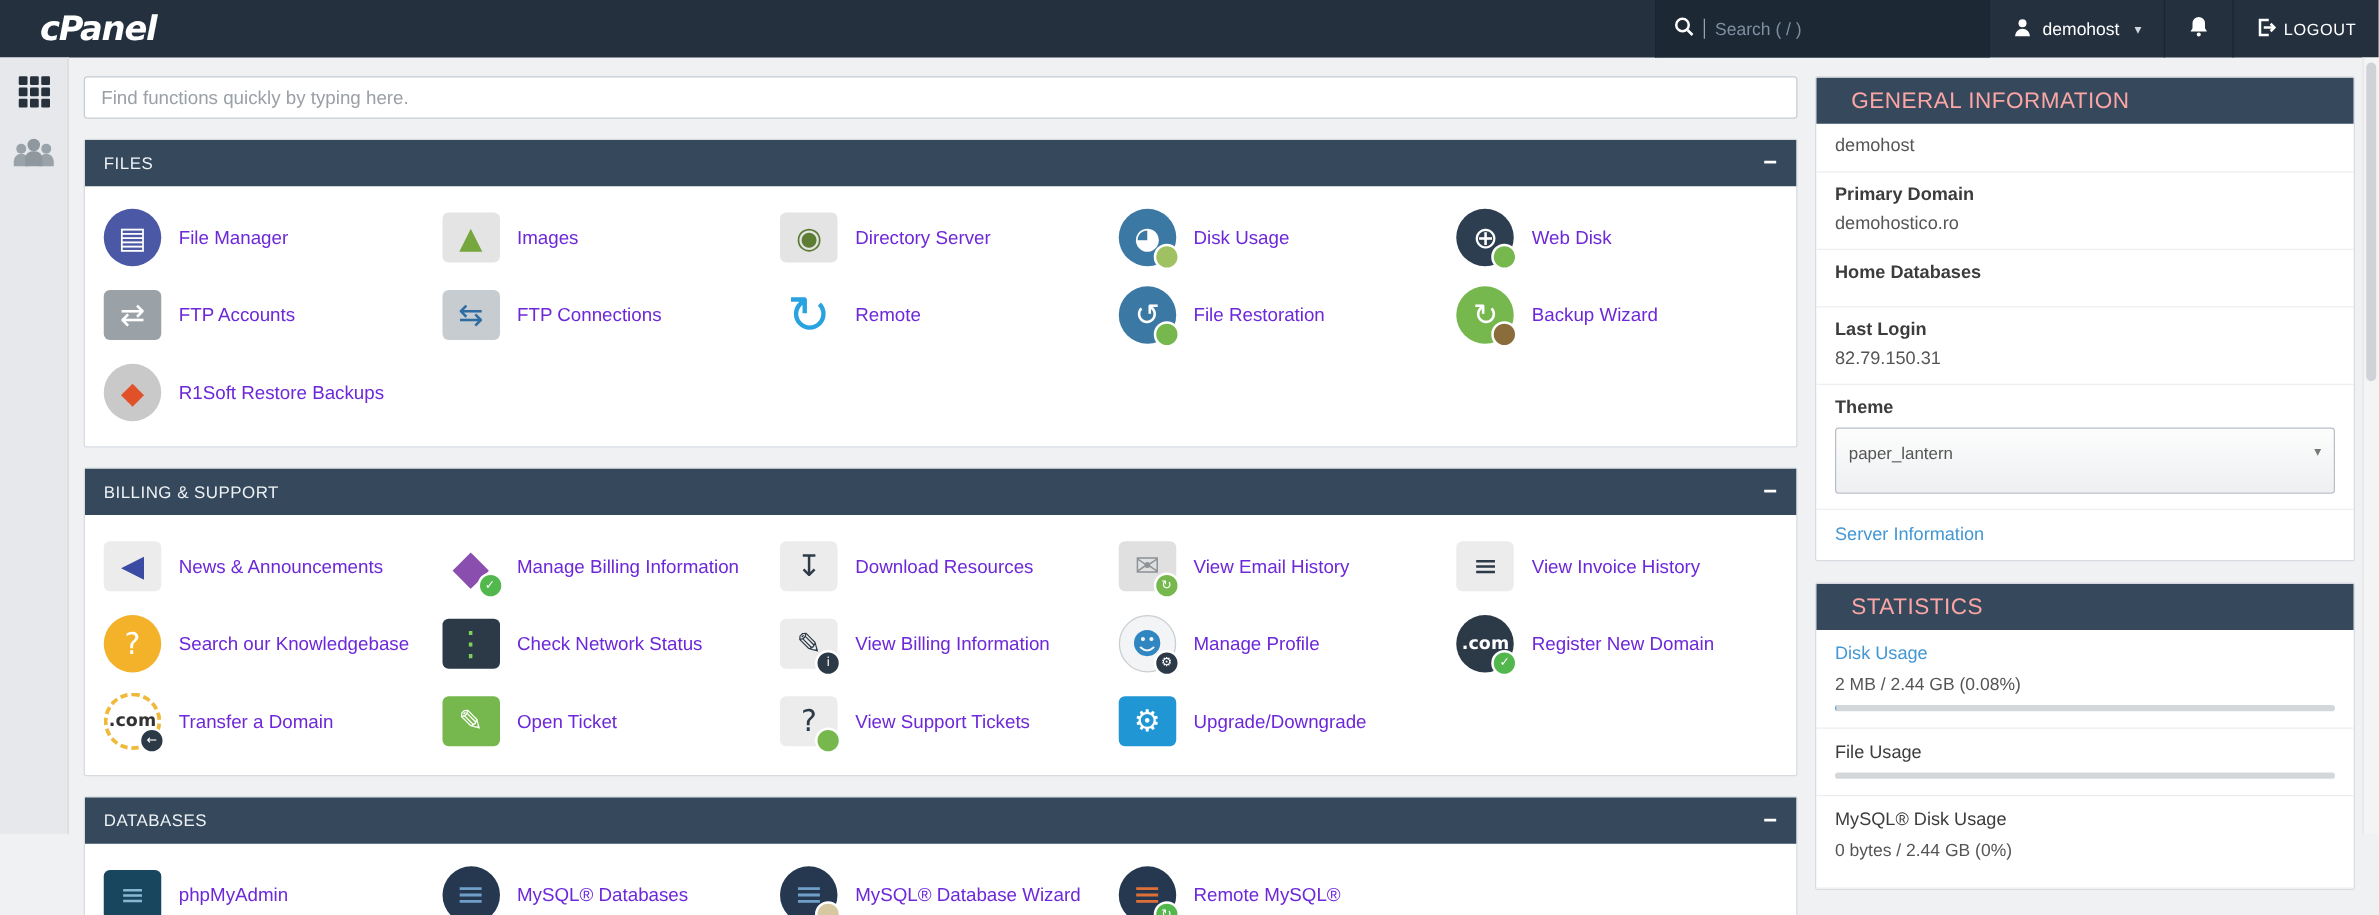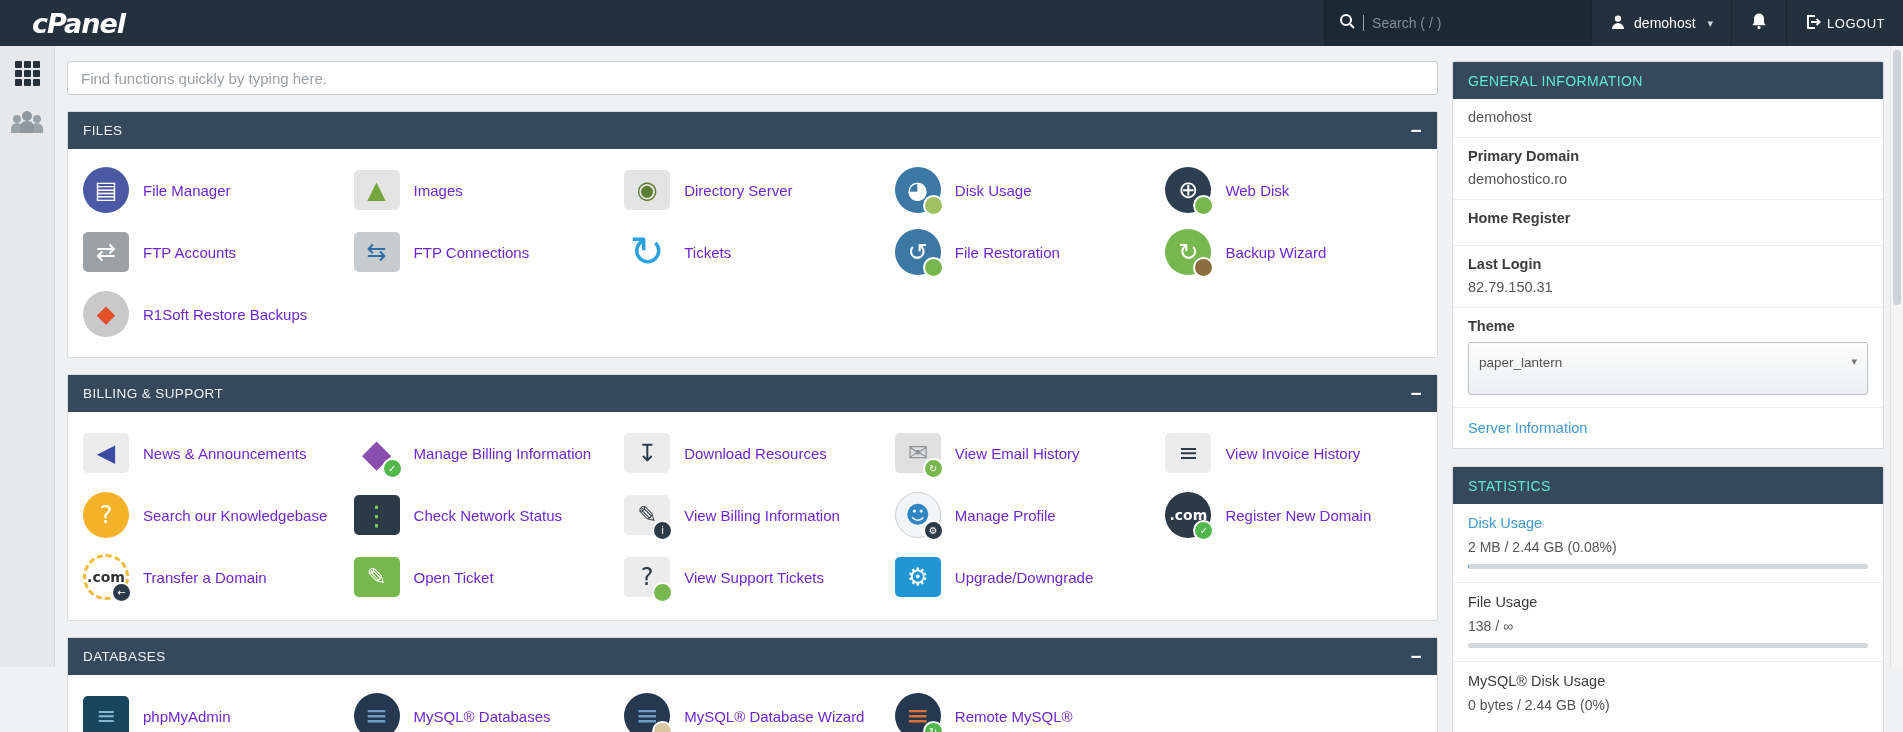--- a/index.html
+++ b/index.html
@@ -51,21 +51,21 @@
   .icon.none{width:46px;height:46px}
   .glyph{font-size:24px;line-height:1;font-family:"DejaVu Sans",sans-serif}
   .glyph.txt{font-size:14px;font-weight:bold;letter-spacing:0}
   .badge{position:absolute;right:-2px;bottom:-2px;width:17px;height:17px;border-radius:50%;border:2px solid #fff;
          color:#fff;font-size:10px;line-height:1;display:flex;align-items:center;justify-content:center;
          font-family:"DejaVu Sans",sans-serif;box-sizing:content-box}
   .item .label{color:#6d28d9;font-size:15px}
   
   .side{width:432px;margin:15px 6px 0 0;flex:0 0 auto}
   .panel{background:#fff;border:1px solid #d8dce1;margin-bottom:17px;border-radius:2px;overflow:hidden}
-  .panel-head{background:#36495c;color:#5eead4;height:37px;display:flex;align-items:center;padding:0 15px;font-size:14px;letter-spacing:.4px}
+  .panel-head{background:#36495c;color:#fca5a5;height:37px;display:flex;align-items:center;padding:0 28px;font-size:18px;letter-spacing:.4px}
   .gi-row{padding:10px 15px 12px;border-bottom:1px solid #eceef0}
   .gi-label{font-weight:bold;color:#3c3c3c;font-size:14.5px;margin-bottom:7px}
   .gi-value{color:#555;font-size:14.5px}
   .theme-select{margin-top:8px;height:27px;border:1px solid #b9bfc6;border-radius:3px;background:linear-gradient(#fdfdfd,#edeff1);
                 display:flex;align-items:flex-start;justify-content:space-between;padding:12px 10px;color:#555;font-size:13.5px;cursor:pointer}
   .theme-select .caret{color:#777}
   .server-link{display:block;padding:12px 15px;color:#4397d3;font-size:14.5px;cursor:pointer}
   .stat-row{padding:11px 15px 13px;border-bottom:1px solid #eceef0}
   .stat-label{font-size:14.5px;margin-bottom:8px;color:#3c3c3c}
   .stat-label.link{color:#4397d3;cursor:pointer}
@@ -213,21 +213,21 @@
                 </span>
               </span>
               <span class="label">FTP Connections</span>
             </a>
             <a class="item">
               <span class="icon-wrap">
                 <span class="icon none">
                   <span class="glyph" style="color: rgb(41, 163, 223); font-size: 42px;">↻</span>
                 </span>
               </span>
-              <span class="label">Tickets</span>
+              <span class="label">Remote</span>
             </a>
             <a class="item">
               <span class="icon-wrap">
                 <span class="icon circle" style="background: rgb(59, 121, 164);">
                   <span class="glyph" style="color: rgb(255, 255, 255);">↺</span>
                 </span>
                 <span class="badge" style="background: rgb(118, 184, 78);"></span>
               </span>
               <span class="label">File Restoration</span>
             </a>
@@ -429,21 +429,21 @@
       </div>
       <div id="gi-rows">
           <div class="gi-row">
             <div class="gi-value">demohost</div>
           </div>
           <div class="gi-row">
             <div class="gi-label">Primary Domain</div>
             <div class="gi-value">demohostico.ro</div>
           </div>
           <div class="gi-row">
-            <div class="gi-label">Home Register</div>
+            <div class="gi-label">Home Databases</div>
           </div>
           <div class="gi-row">
             <div class="gi-label">Last Login</div>
             <div class="gi-value">82.79.150.31</div>
           </div>
         </div>
       <div class="gi-row">
         <div class="gi-label">Theme</div>
         <div class="theme-select">
           <span>paper_lantern</span>
@@ -460,21 +460,20 @@
       <div id="stats-rows">
           <div class="stat-row">
             <div class="stat-label link">Disk Usage</div>
             <div class="stat-value">2 MB / 2.44 GB (0.08%)</div>
             <div class="bar">
               <i style="width: 0.08%;"></i>
             </div>
           </div>
           <div class="stat-row">
             <div class="stat-label">File Usage</div>
-            <div class="stat-value">138 / ∞</div>
             <div class="bar">
               <i style="width: 0%;"></i>
             </div>
           </div>
           <div class="stat-row">
             <div class="stat-label">MySQL® Disk Usage</div>
             <div class="stat-value">0 bytes / 2.44 GB (0%)</div>
           </div>
         </div>
     </section>

